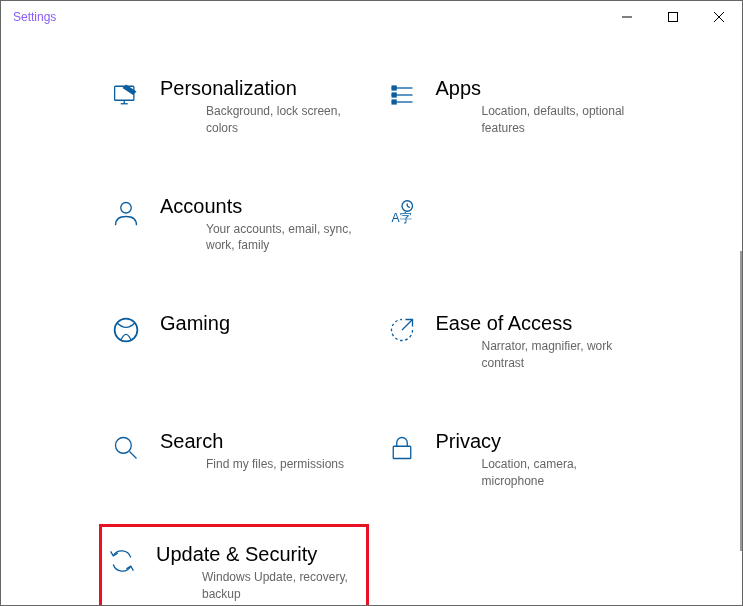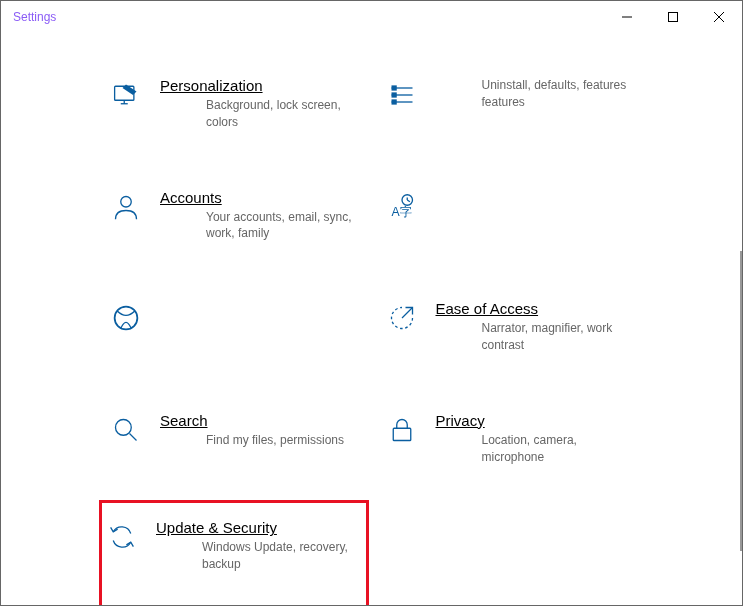--- a/index.html
+++ b/index.html
@@ -85,25 +85,24 @@
       width: 28px;
       height: 28px;
       stroke: #0a5ea0;
       fill: none;
       stroke-width: 1.5;
     }
     .item-text {
       flex: 1;
     }
     .item-title {
-      font-size: 15px;
+      font-size: 20px;
       color: #000;
       margin-bottom: 3px;
       font-weight: 400;
-      text-decoration: underline;
     }
     .item-desc {
       font-size: 12px;
       color: #666;
       line-height: 1.4;
       margin-left: 46px;
     }
     .scrollbar-track {
       position: absolute;
       right: 0;
@@ -161,21 +160,22 @@
         <svg viewBox="0 0 32 32">
             <line x1="4" y1="8" x2="28" y2="8"></line>
             <line x1="4" y1="16" x2="28" y2="16"></line>
             <line x1="4" y1="24" x2="28" y2="24"></line>
             <rect x="4" y="5" width="6" height="6" fill="#0a5ea0" stroke="none"></rect>
             <rect x="4" y="13" width="6" height="6" fill="#0a5ea0" stroke="none"></rect>
             <rect x="4" y="21" width="6" height="6" fill="#0a5ea0" stroke="none"></rect>
           </svg>
       </div>
       <div class="item-text">
-        <div class="item-desc">Uninstall, defaults, features features</div>
+        <div class="item-title">Apps</div>
+        <div class="item-desc">Location, defaults, optional features</div>
       </div>
     </div>
 
     <div class="item">
       <div class="icon-wrap">
         <svg viewBox="0 0 32 32">
             <circle cx="16" cy="10" r="6"></circle>
             <path d="M4 30 Q4 20 16 20 Q28 20 28 30"></path>
           </svg>
       </div>
@@ -198,20 +198,21 @@
 
     <div class="item">
       <div class="icon-wrap">
         <svg viewBox="0 0 32 32">
             <circle cx="16" cy="16" r="13" stroke-width="2"></circle>
             <path d="M6 8 Q16 18 26 8"></path>
             <path d="M10 28 Q16 14 22 28"></path>
           </svg>
       </div>
       <div class="item-text">
+        <div class="item-title">Gaming</div>
       </div>
     </div>
 
     <div class="item">
       <div class="icon-wrap">
         <svg viewBox="0 0 32 32">
             <path d="M28 16 A12 12 0 1 1 16 4" stroke-dasharray="3 3"></path>
             <path d="M20 4 L28 4 L28 12" fill="none"></path>
             <path d="M16 16 L28 4"></path>
           </svg>

